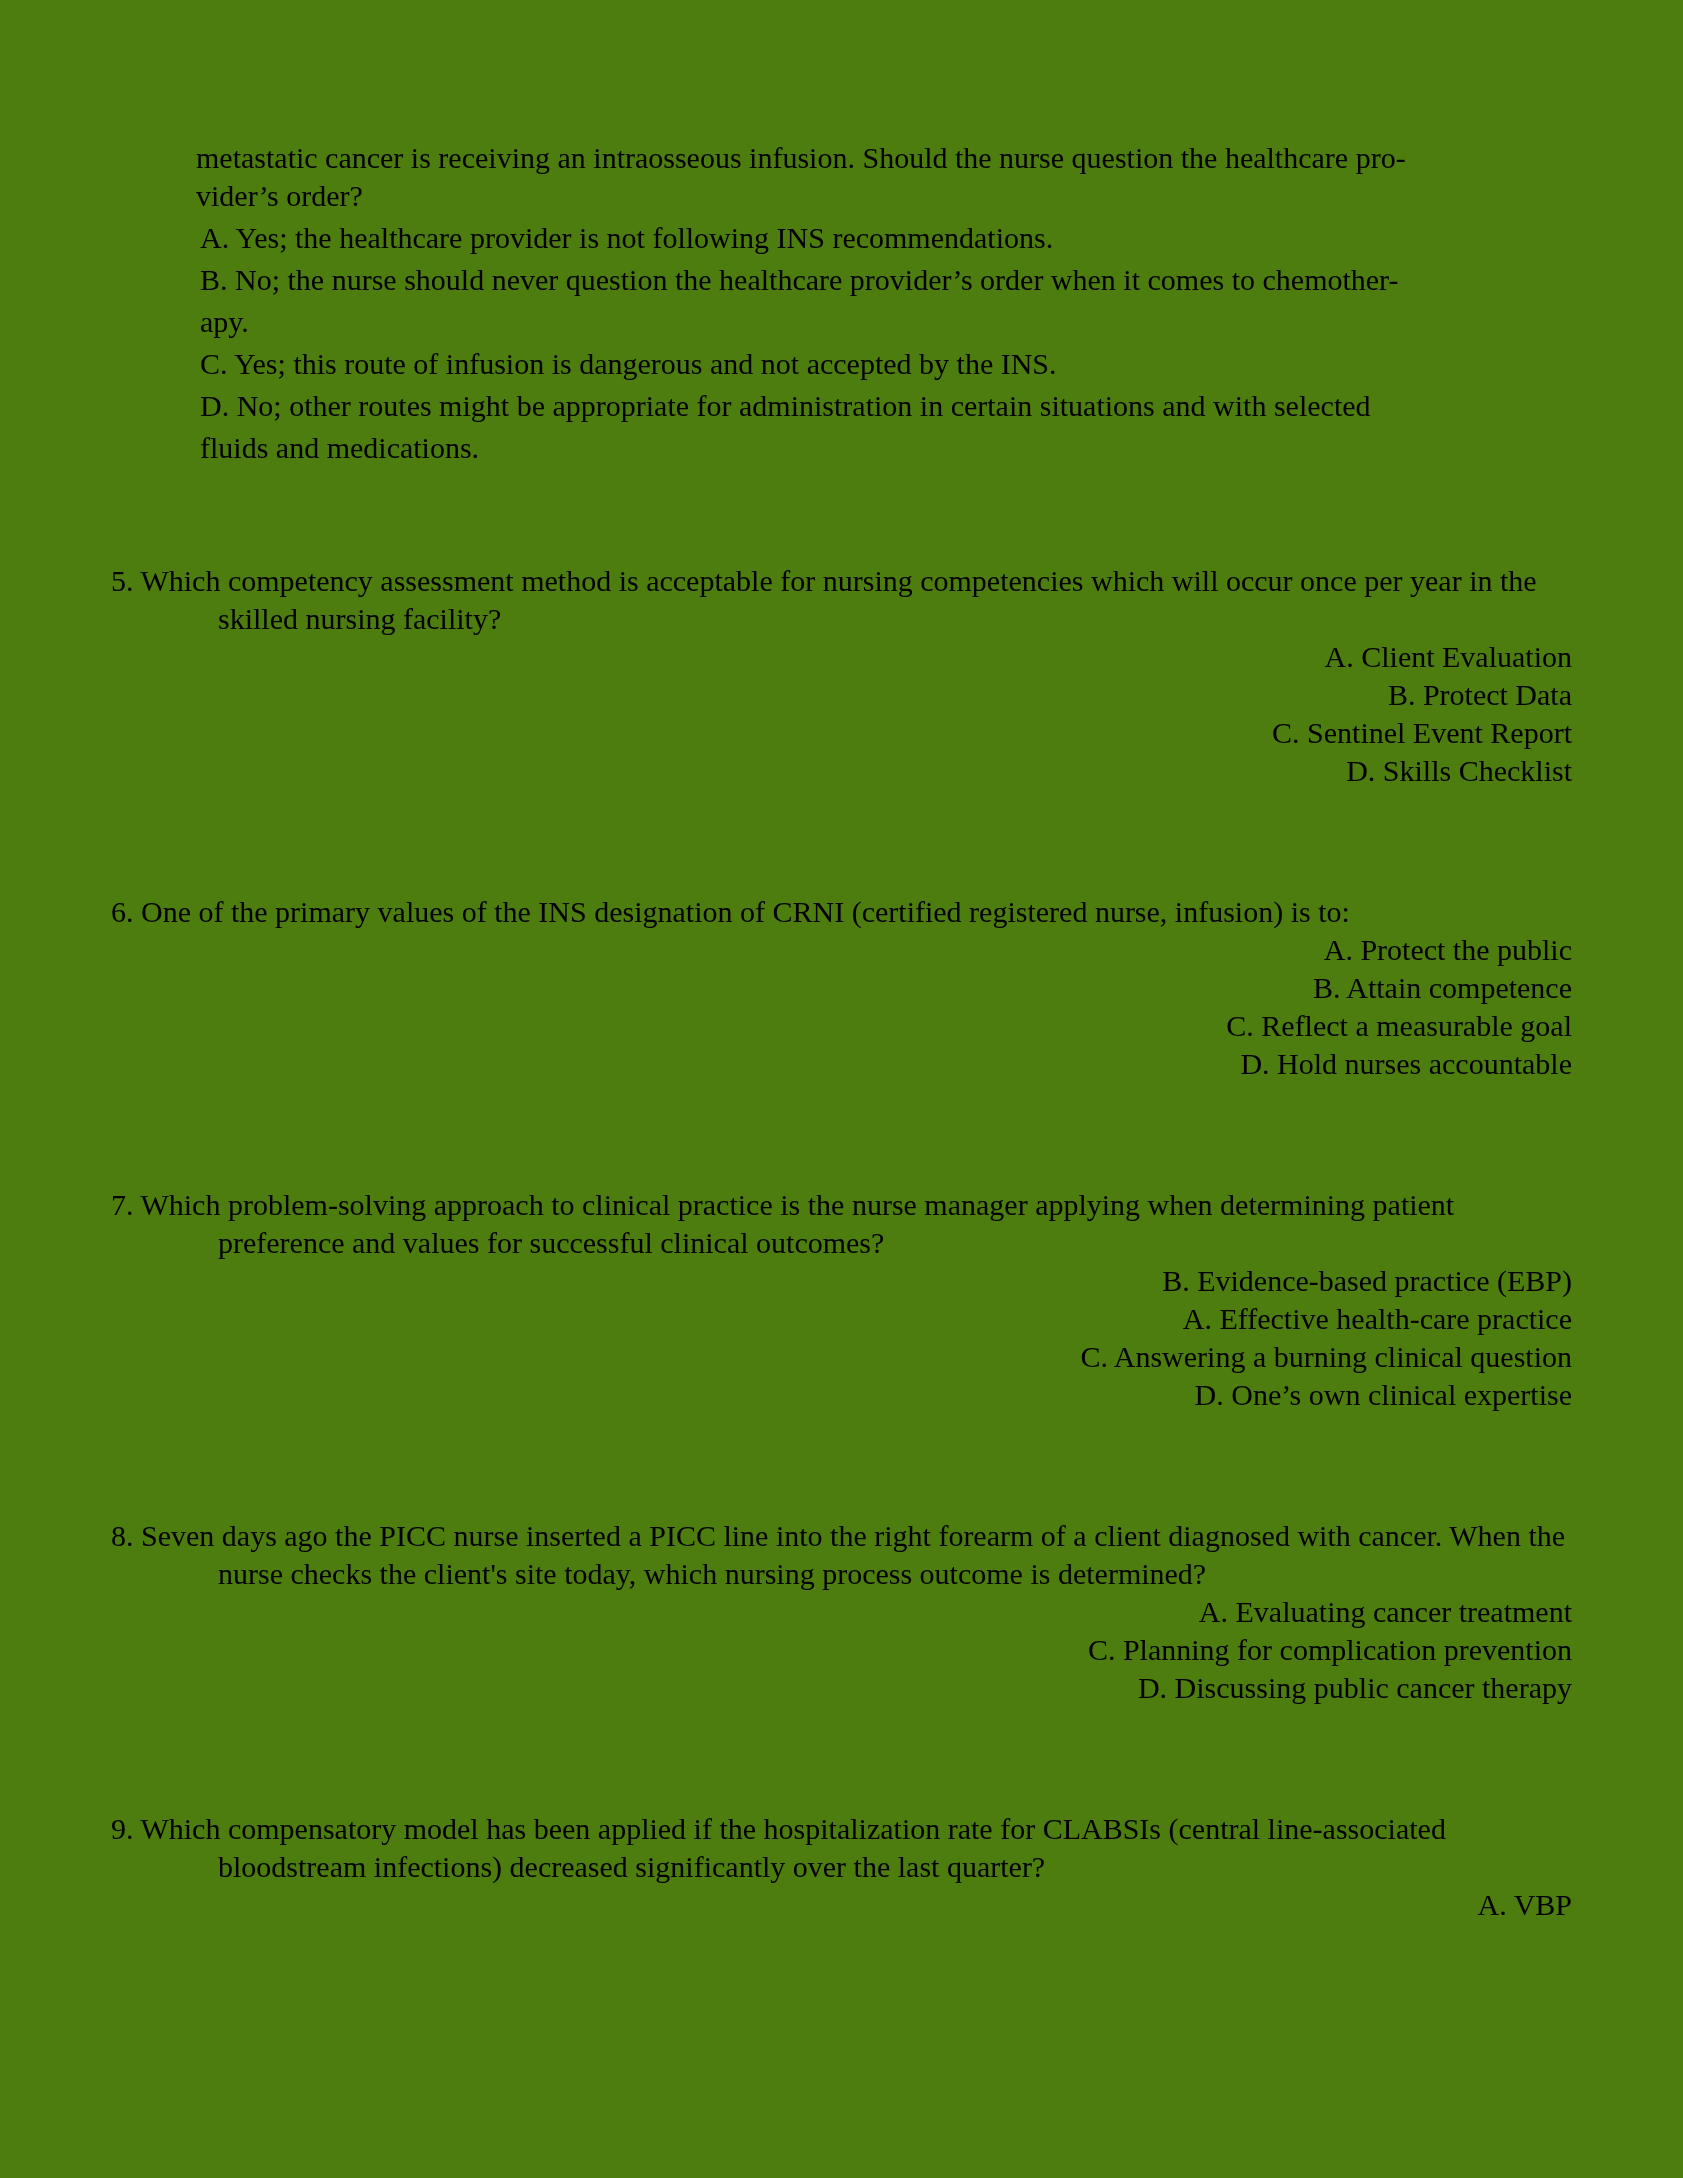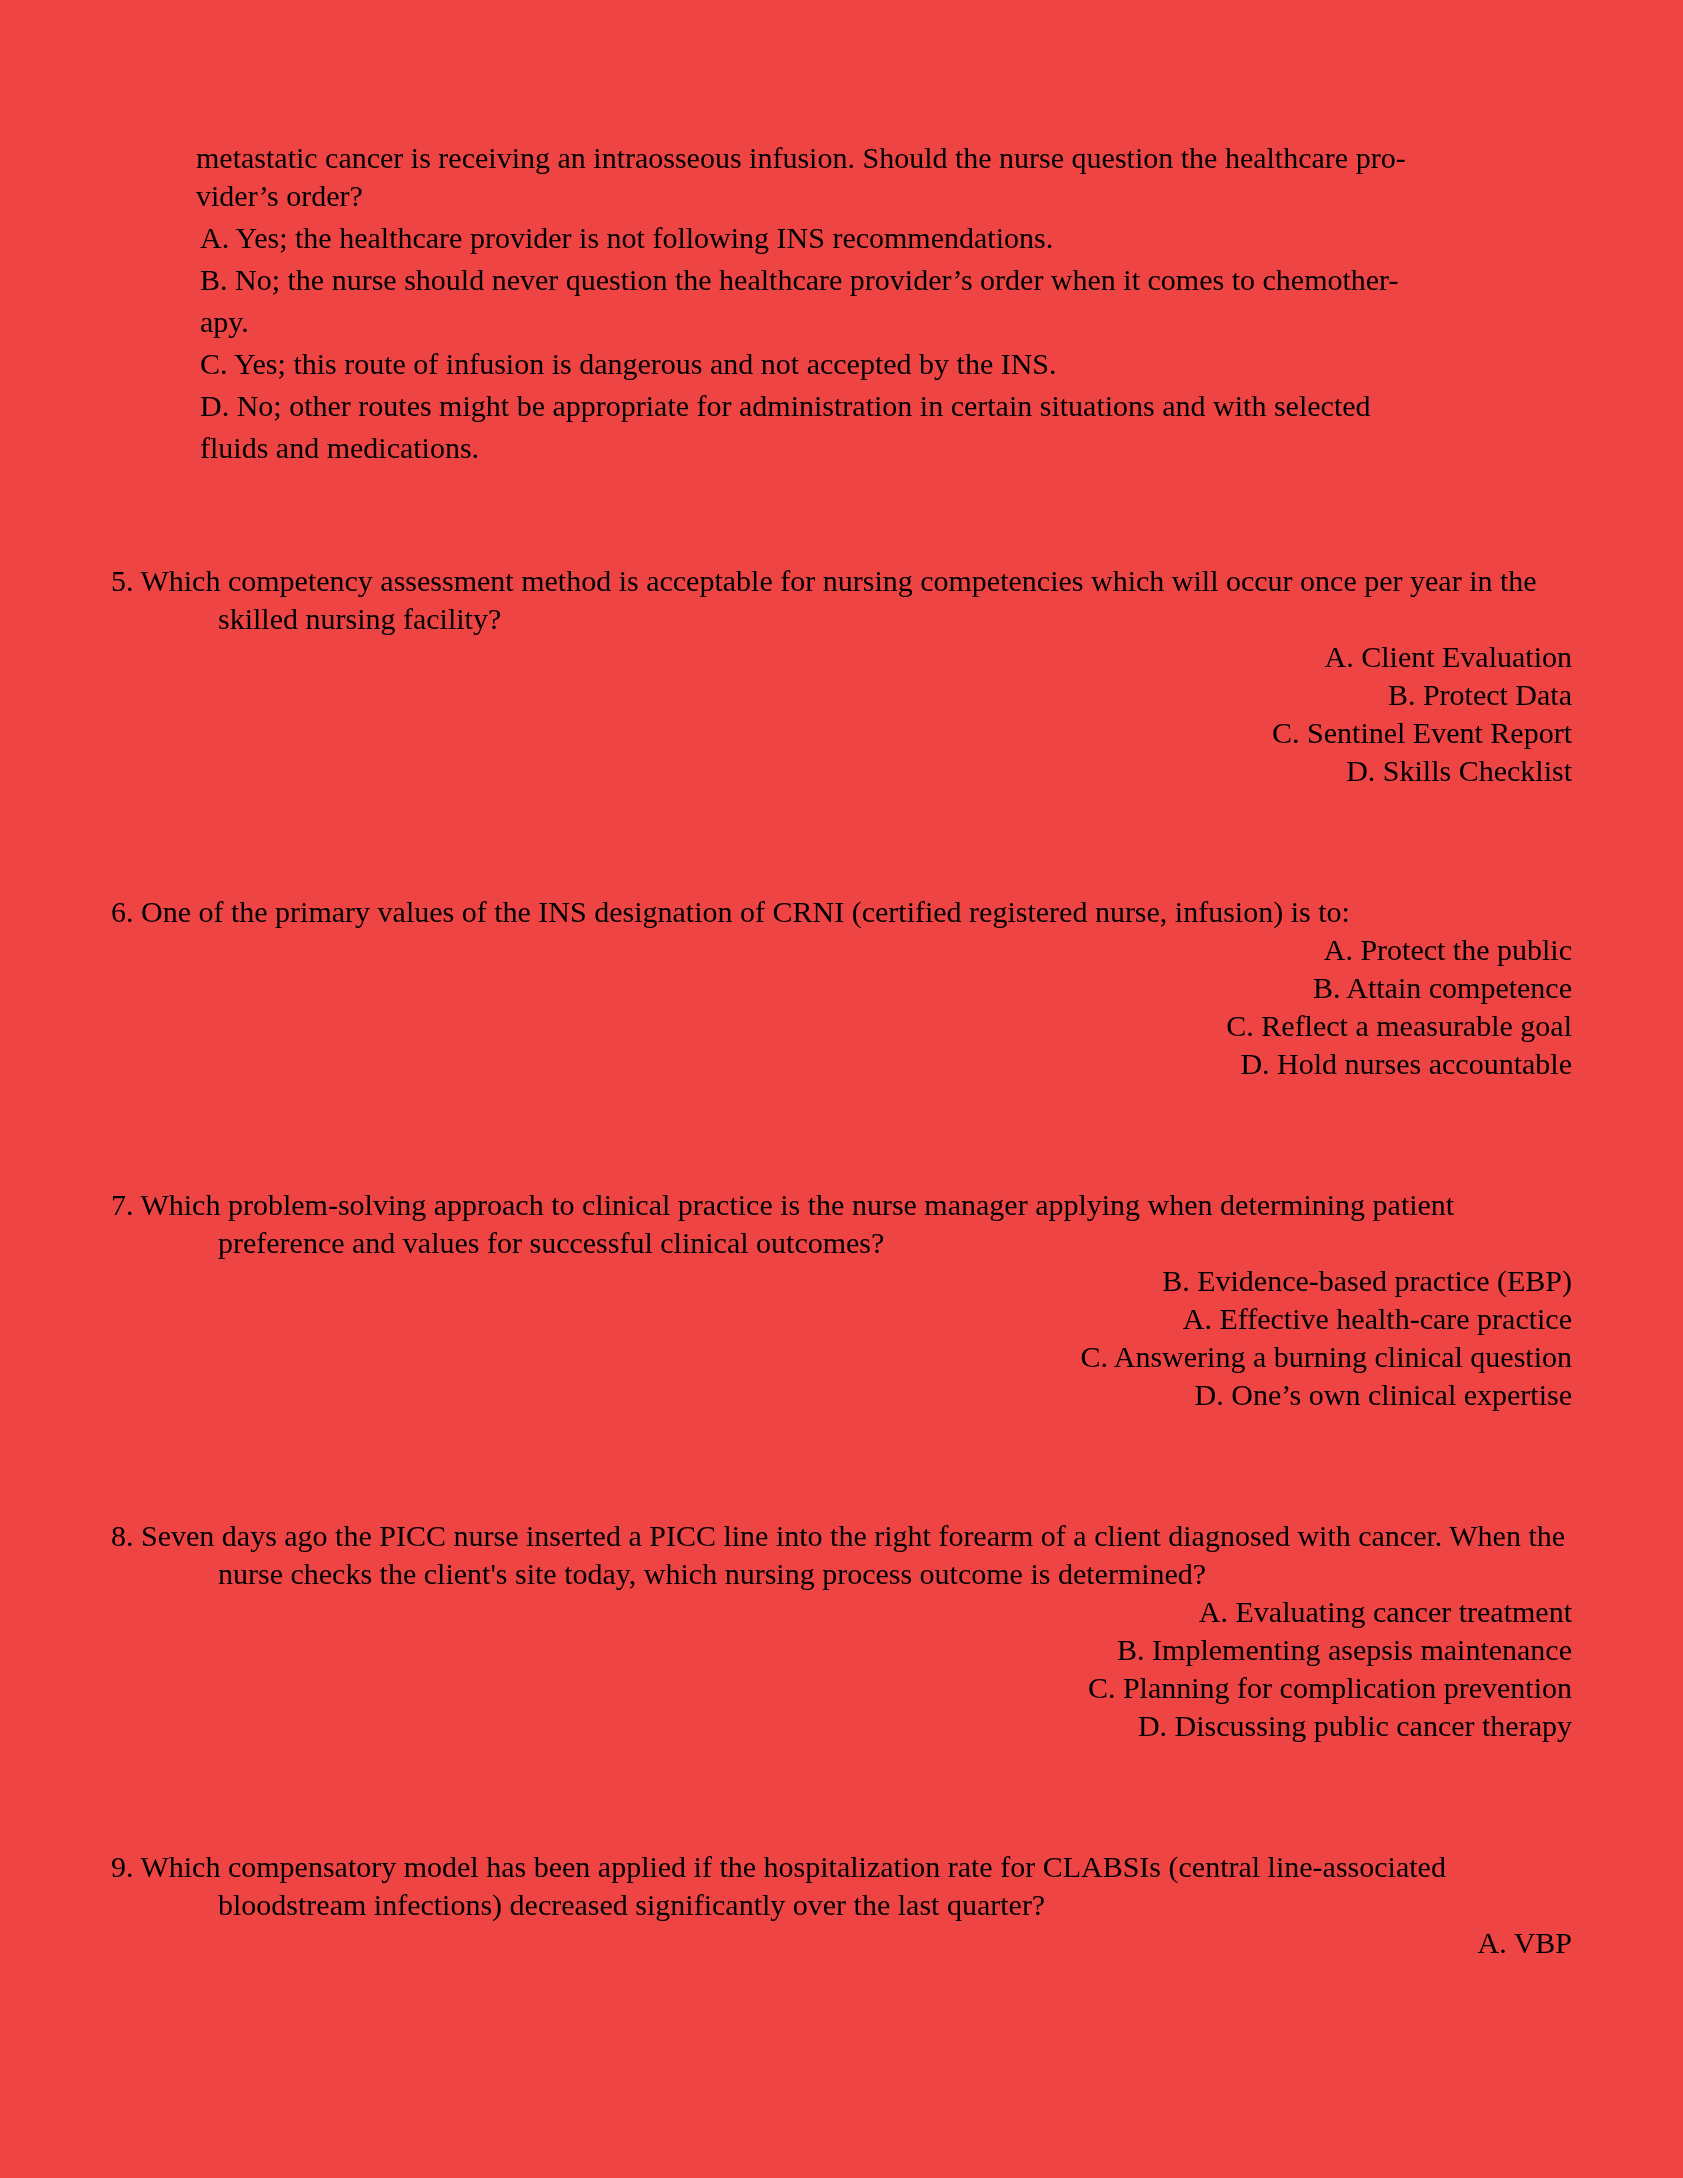--- a/index.html
+++ b/index.html
@@ -12,21 +12,21 @@
     width: 1683px;
     height: 2178px;
     font-family: "Liberation Serif", "DejaVu Serif", serif;
     color: #000000;
     -webkit-font-smoothing: antialiased;
   }
   .page {
     position: relative;
     width: 1683px;
     height: 2178px;
-    background: #ef4444;
+    background: #4d7c0f;
     box-sizing: border-box;
     padding: 139px 99px 0 99px;
   }
   .doc {
     font-size: 30px;
     line-height: 38px;
   }
 
   
   .cont-block {
@@ -126,21 +126,20 @@
         <li class="opt">D. One’s own clinical expertise</li>
       </ul>
     </div>
 
     <div class="gap-xl"></div>
 
     <div class="q-block">
       <p class="q-stem"><span>8.</span> <span class="qtext">Seven days ago the PICC nurse inserted a PICC line into the right forearm of a client diagnosed with cancer. When the nurse checks the client's site today, which nursing process outcome is determined?</span></p>
       <ul class="opts">
         <li class="opt">A. Evaluating cancer treatment</li>
-        <li class="opt">B. Implementing asepsis maintenance</li>
         <li class="opt">C. Planning for complication prevention</li>
         <li class="opt">D. Discussing public cancer therapy</li>
       </ul>
     </div>
 
     <div class="gap-xl"></div>
 
     <div class="q-block">
       <p class="q-stem"><span>9.</span> <span class="qtext">Which compensatory model has been applied if the hospitalization rate for CLABSIs (central line-associated bloodstream infections) decreased significantly over the last quarter?</span></p>
       <ul class="opts">

